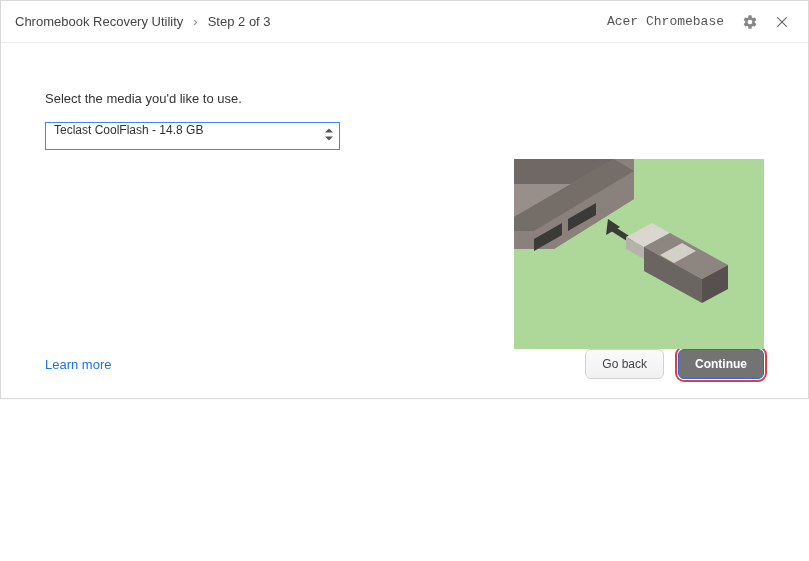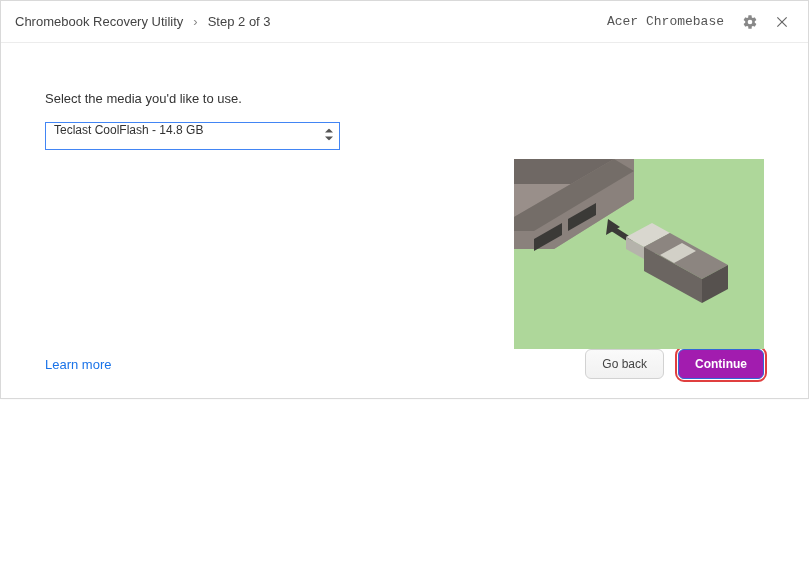--- a/index.html
+++ b/index.html
@@ -78,21 +78,21 @@
     border: 1px solid #d2d2d2;
     background: linear-gradient(#fafafa, #f1f1f1);
     font-size: 12px;
     color: #444;
     cursor: pointer;
     border-radius: 6px;
     display: inline-flex; align-items: center; justify-content: center;
   }
   .btn + .btn { margin-left: 14px; }
   .btn.primary {
-    background: #a21caf;
+    background: #737373;
     border: 1px solid #3367d6;
     color: #fff;
     font-weight: 700;
     outline: 2px solid #e03f3f;
     outline-offset: 1px;
   }
 </style>
 </head>
 <body>
 

